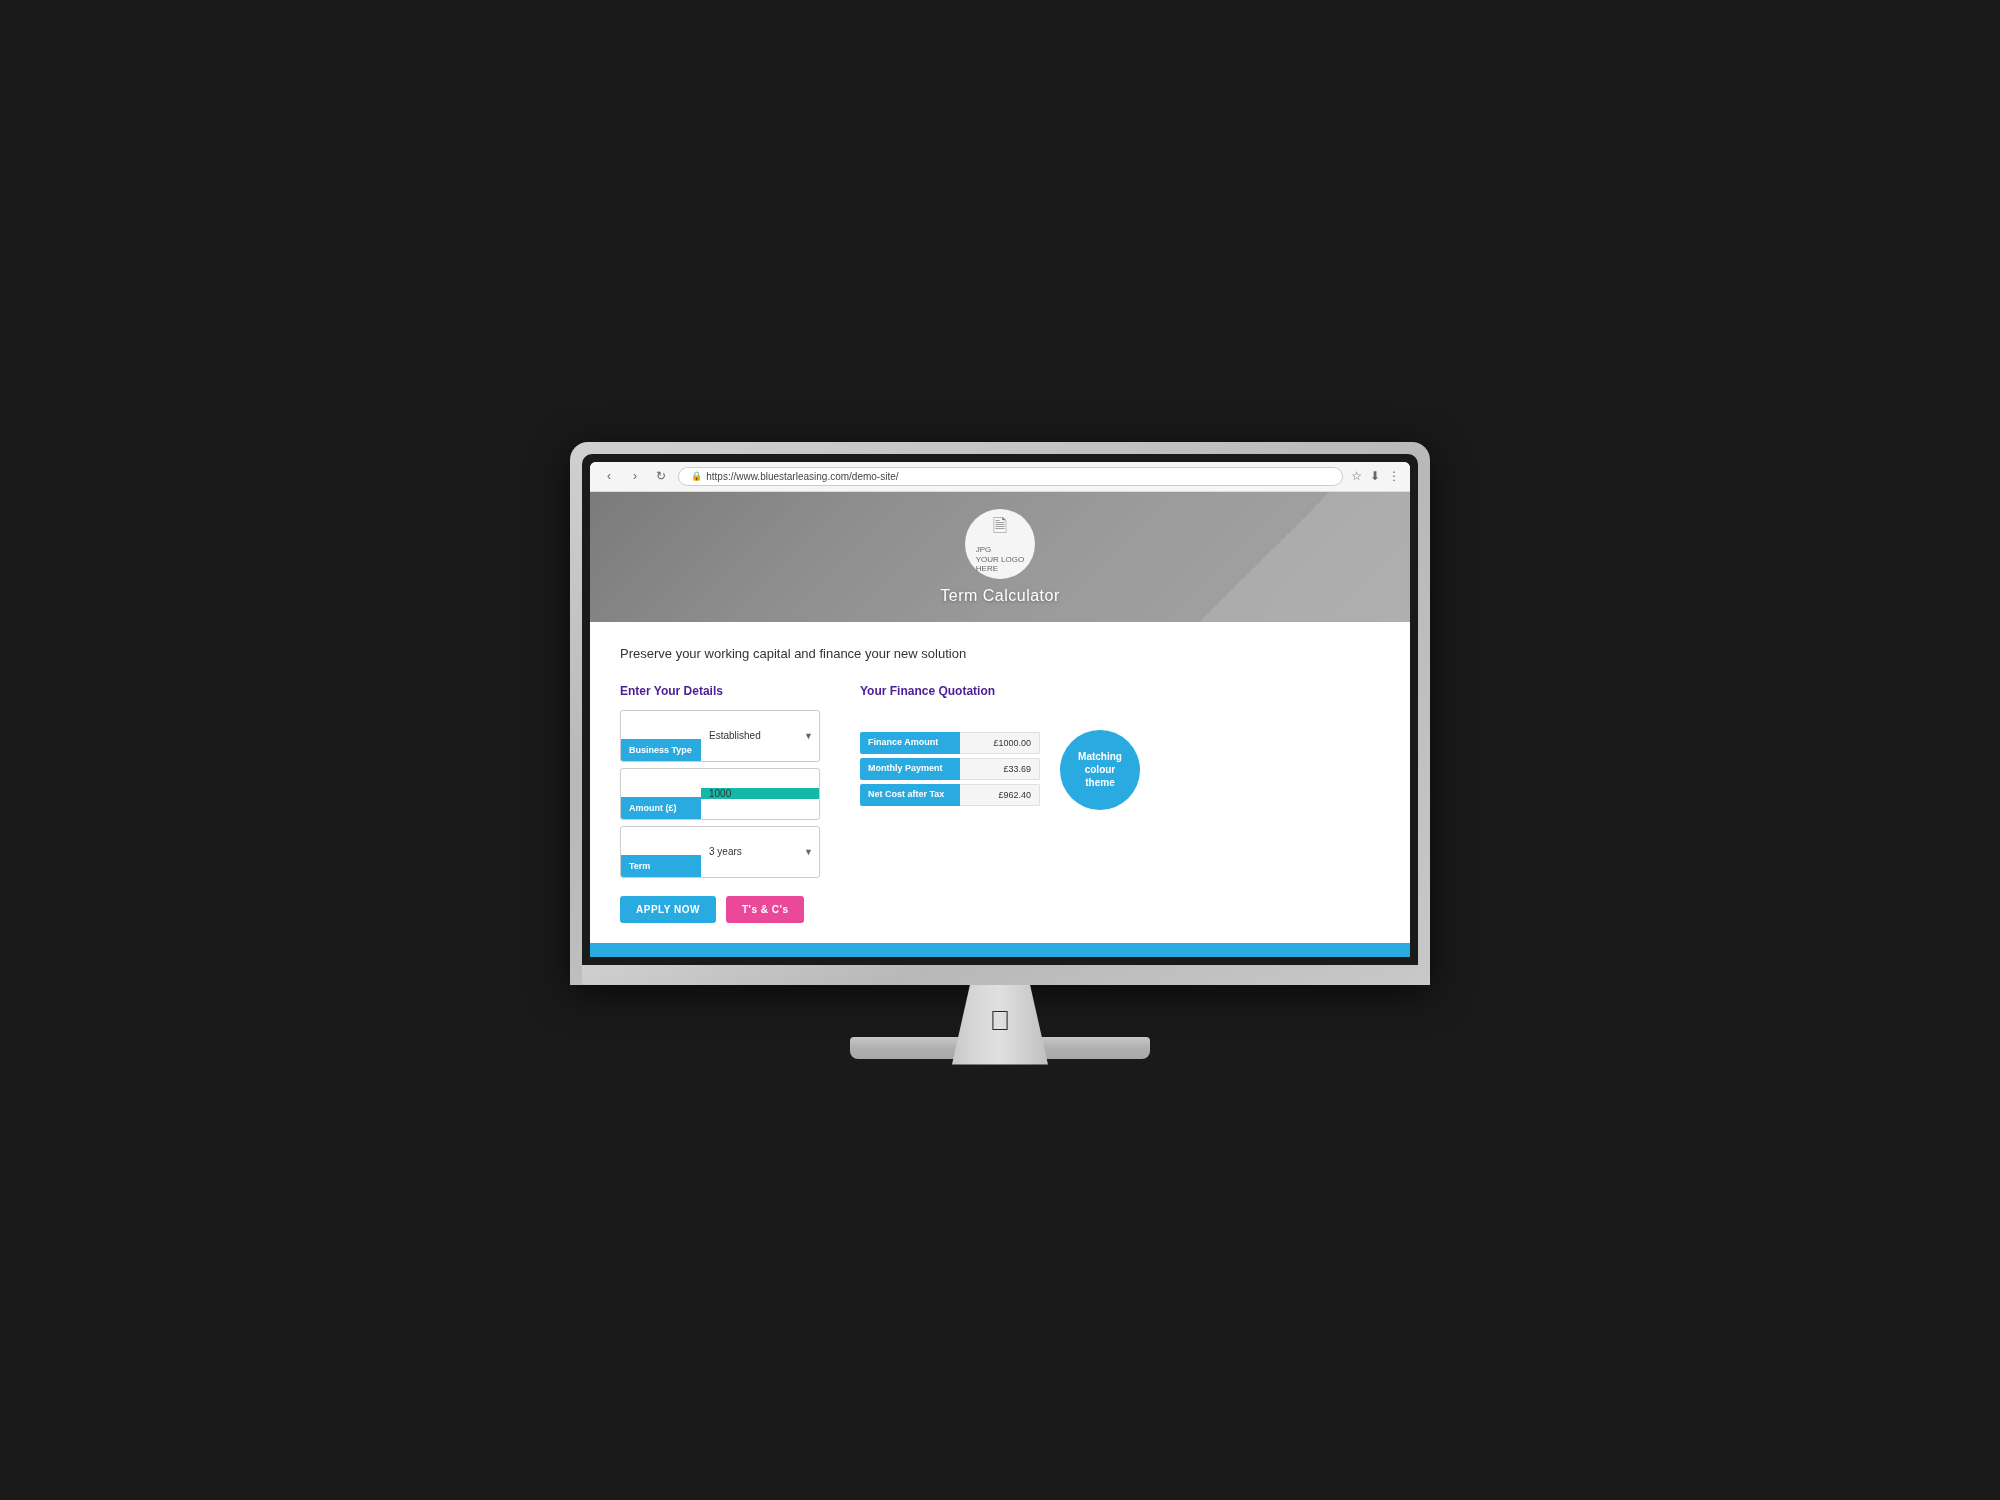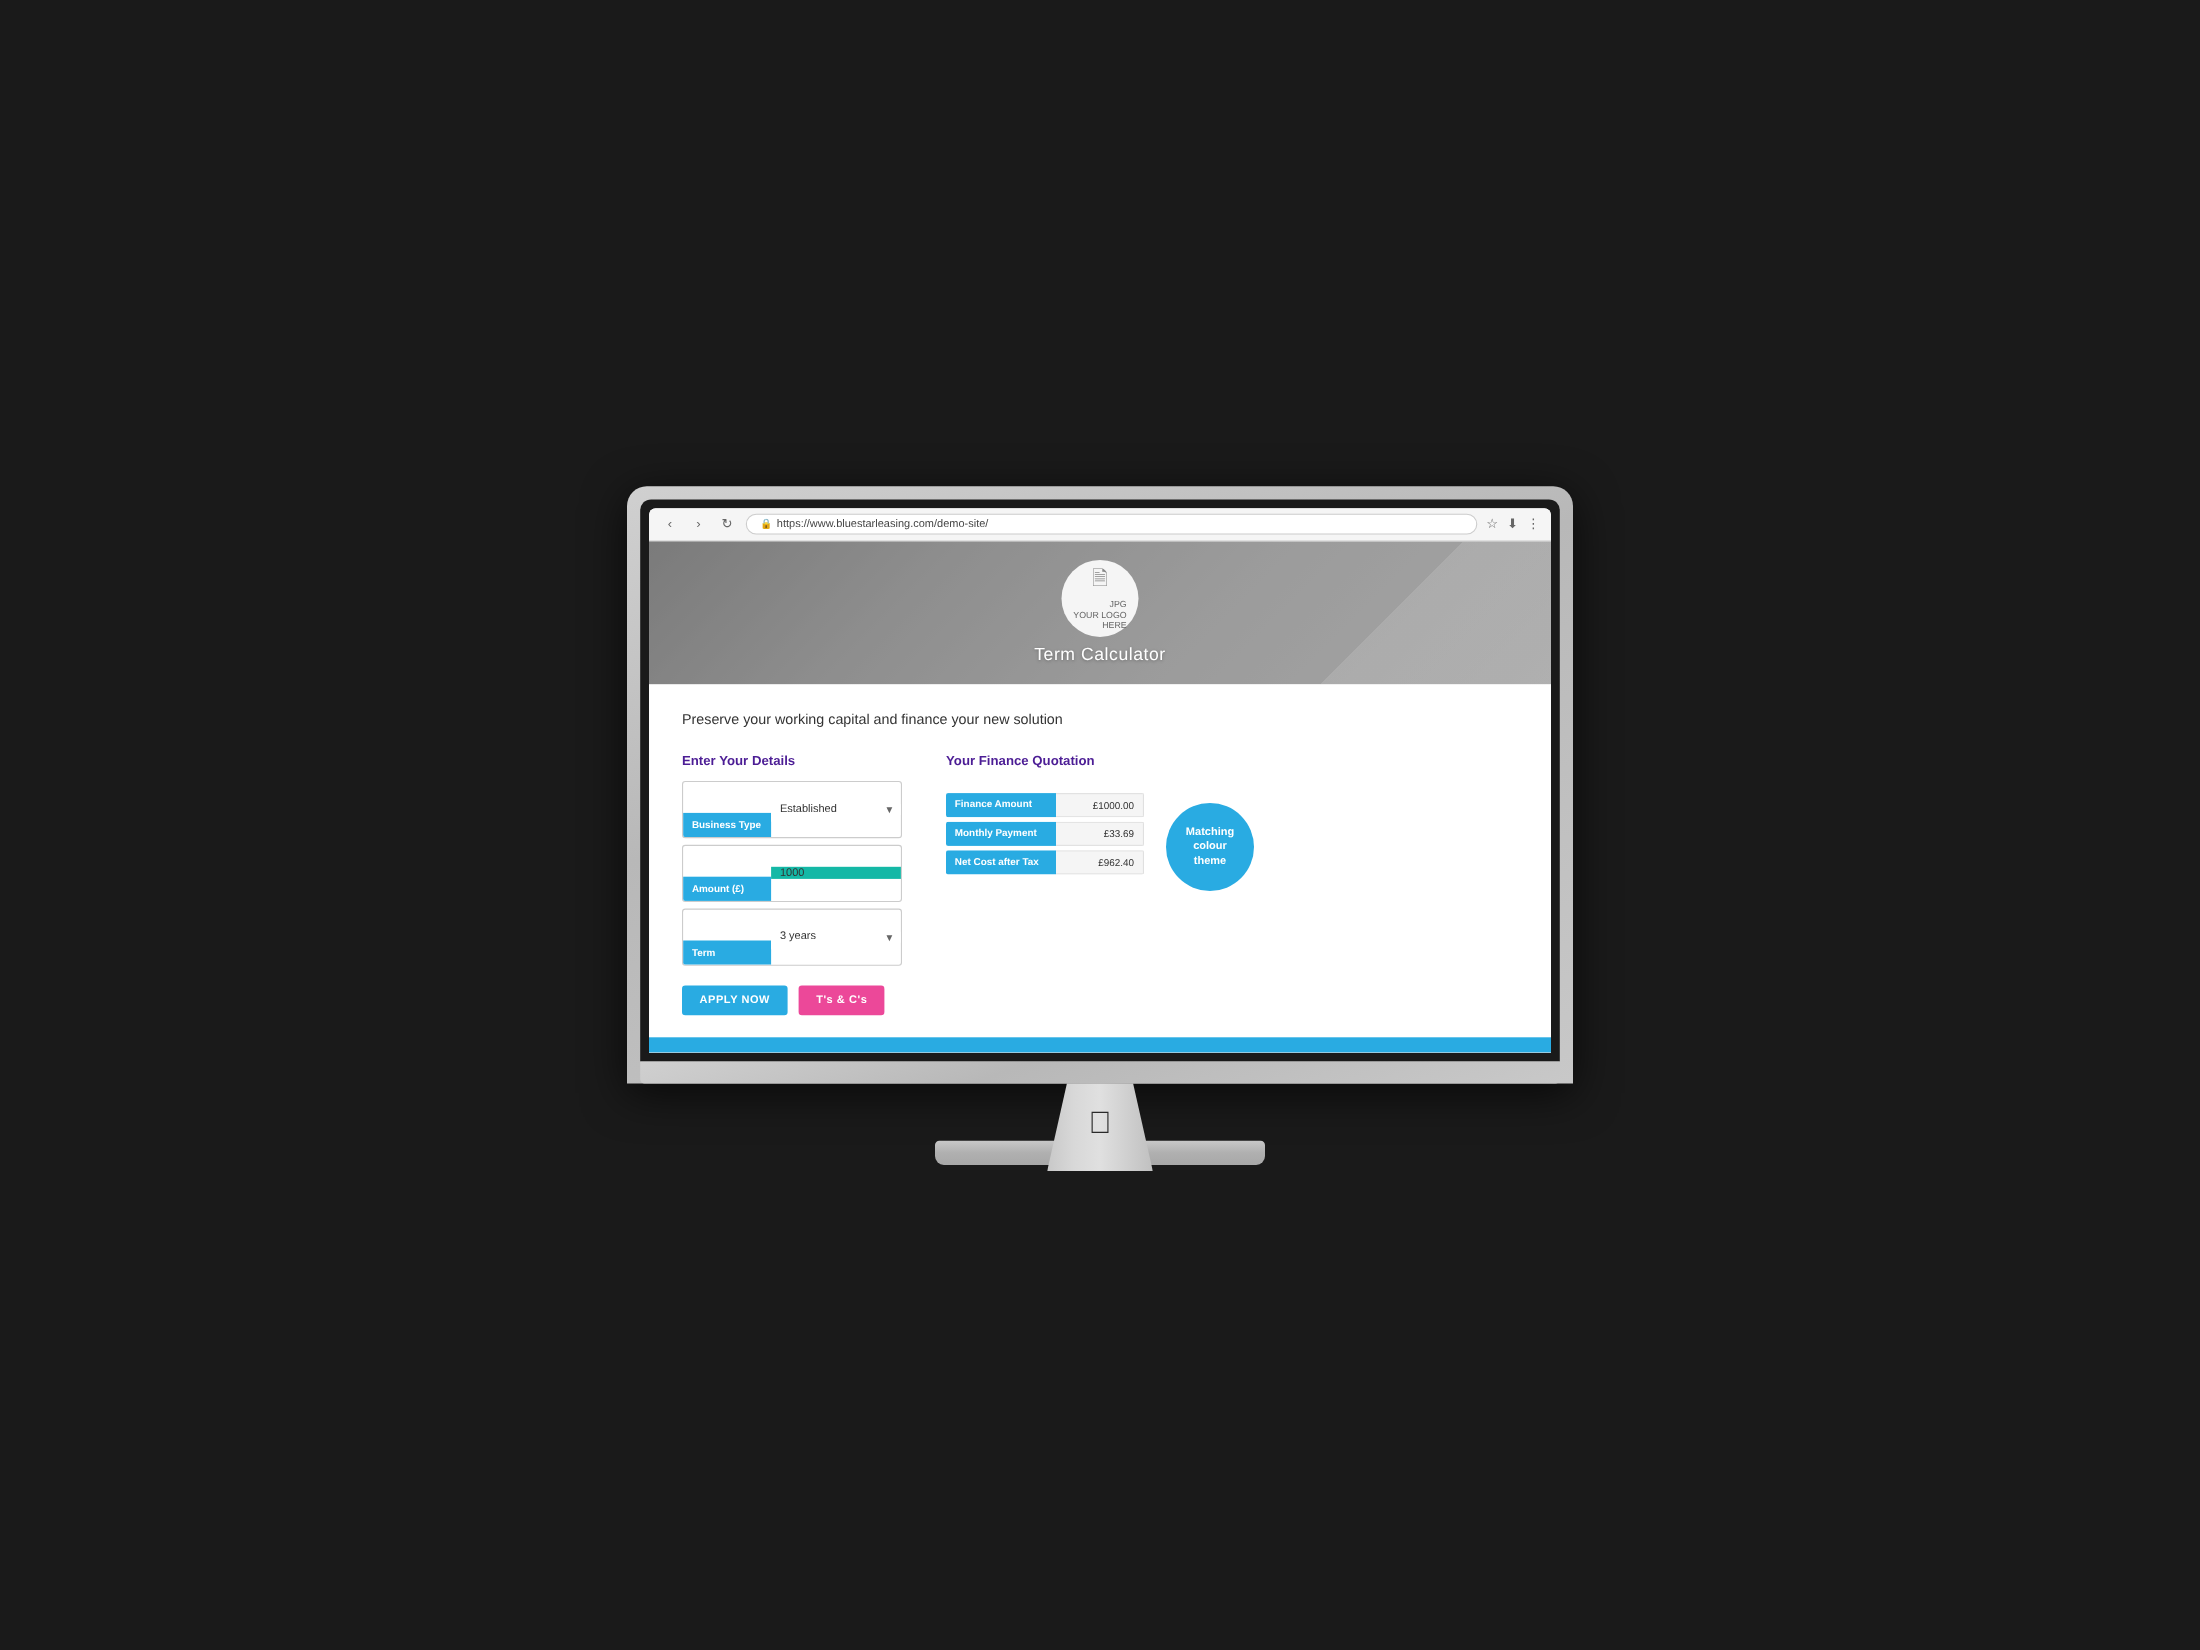--- a/index.html
+++ b/index.html
@@ -186,21 +186,21 @@
       display: flex;
       flex-direction: column;
       align-items: center;
       justify-content: center;
       margin-bottom: 8px;
     }
 
     .logo-jpg-icon {
       font-size: 8px;
       color: #666;
-      text-align: right;
+      text-align: left;
       line-height: 1.2;
     }
 
     .logo-doc-icon {
       font-size: 18px;
       color: #888;
       margin-bottom: 2px;
     }
 
     .hero-title {
@@ -342,21 +342,21 @@
       color: #fff;
       font-size: 10px;
       font-weight: 700;
       line-height: 1.3;
       margin-left: 20px;
       margin-top: 20px;
     }
 
     .form-right-inner {
       display: flex;
-      align-items: center;
+      align-items: flex-end;
     }
 
     
     .buttons-row {
       display: flex;
       gap: 10px;
       margin-top: 18px;
     }
 
     .btn-apply {

